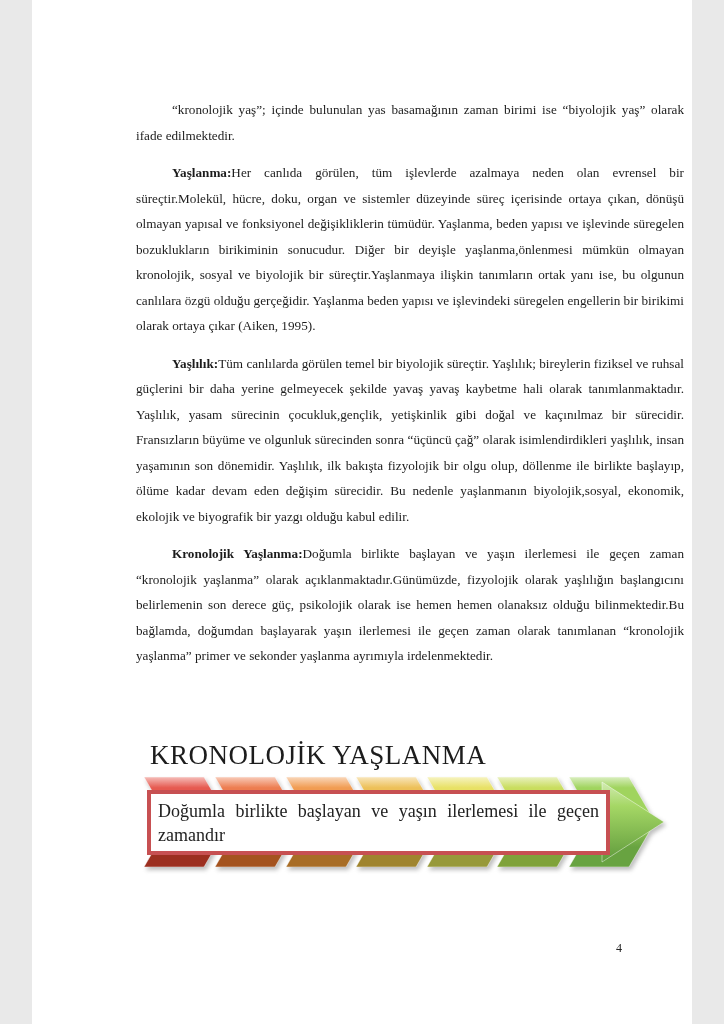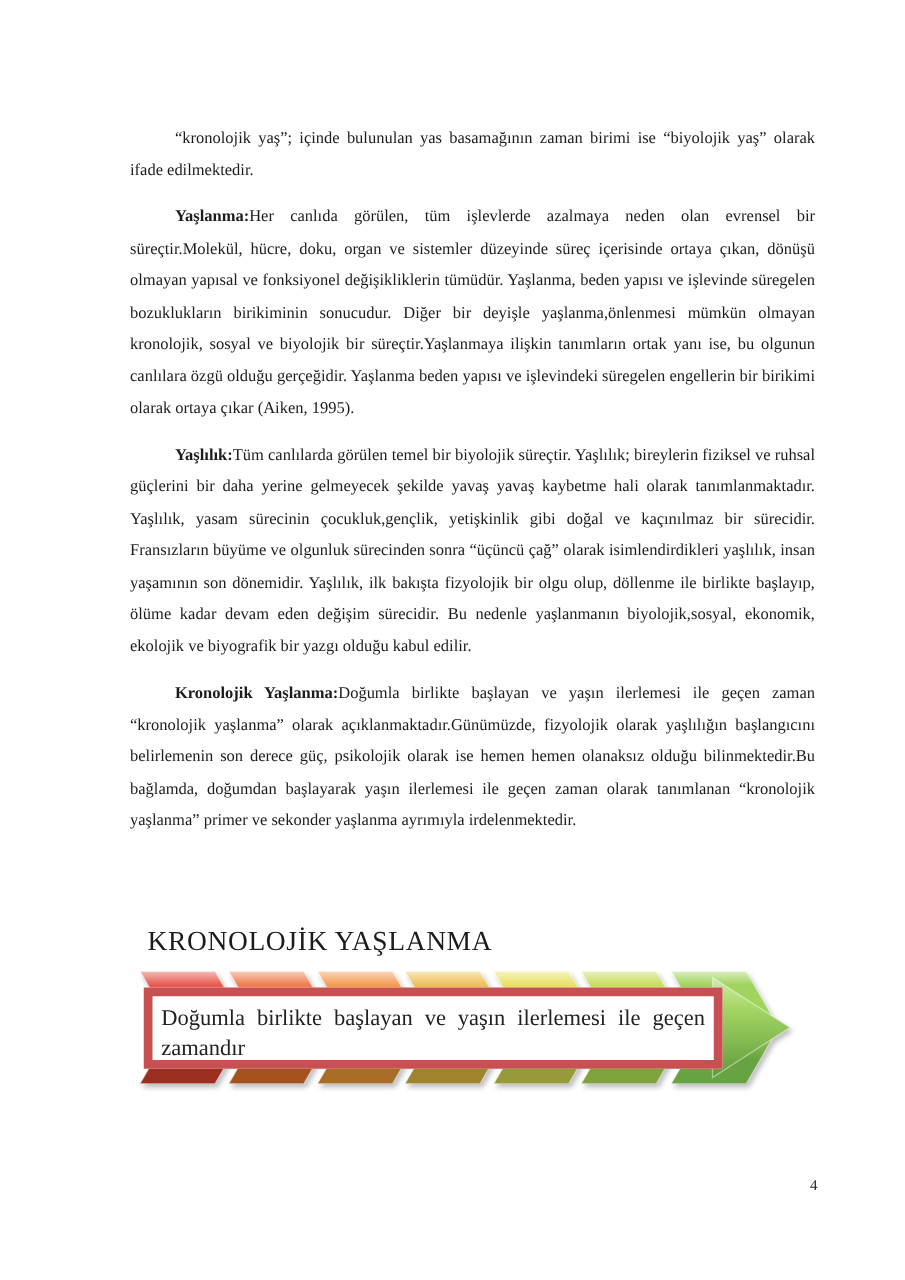--- a/index.html
+++ b/index.html
@@ -1,18 +1,18 @@
 <!DOCTYPE html>
 <html><head>
 <meta charset="utf-8">
 <style>
   html,body { margin:0; padding:0; background:#e9e9e9; }
   .doc {
     position: relative;
-    width: 724px;
+    width: 660px;
     height: 1024px;
     margin: 0 auto;
     background: #ffffff;
     font-family: "Liberation Serif", "DejaVu Serif", serif;
     color: #1c1c1c;
     overflow: hidden;
   }
   .content {
     position: absolute;
     top: 97px;
@@ -25,21 +25,21 @@
     margin: 0 0 12px 0;
     font-size: 13.2px;
     line-height: 25.5px;
     text-align: justify;
   }
   .content p b { font-weight: bold; margin-left: 36px; }
   .doc-heading {
     position: absolute;
     top: 740px;
     left: 118px;
-    font-size: 22px;
+    font-size: 27px;
     font-weight: normal;
     letter-spacing: 0.5px;
     margin: 0;
     white-space: nowrap;
   }
   .process-arrow {
     position: absolute;
     left: 112px;
     top: 777px;
     width: 520px;
@@ -51,21 +51,21 @@
     filter: drop-shadow(2px 3px 2px rgba(110,110,110,0.45));
   }
   .caption-box {
     position: absolute;
     left: 3px;
     top: 13px;
     width: 463px;
     height: 65px;
     box-sizing: border-box;
     background: #ffffff;
-    border: 7px solid #4d7c0f;
+    border: 4px solid #4d7c0f;
     padding: 5px 7px 0 7px;
     font-size: 18px;
     line-height: 24px;
     text-align: justify;
     color: #222222;
   }
   .page-number {
     position: absolute;
     right: 70px;
     top: 941px;

